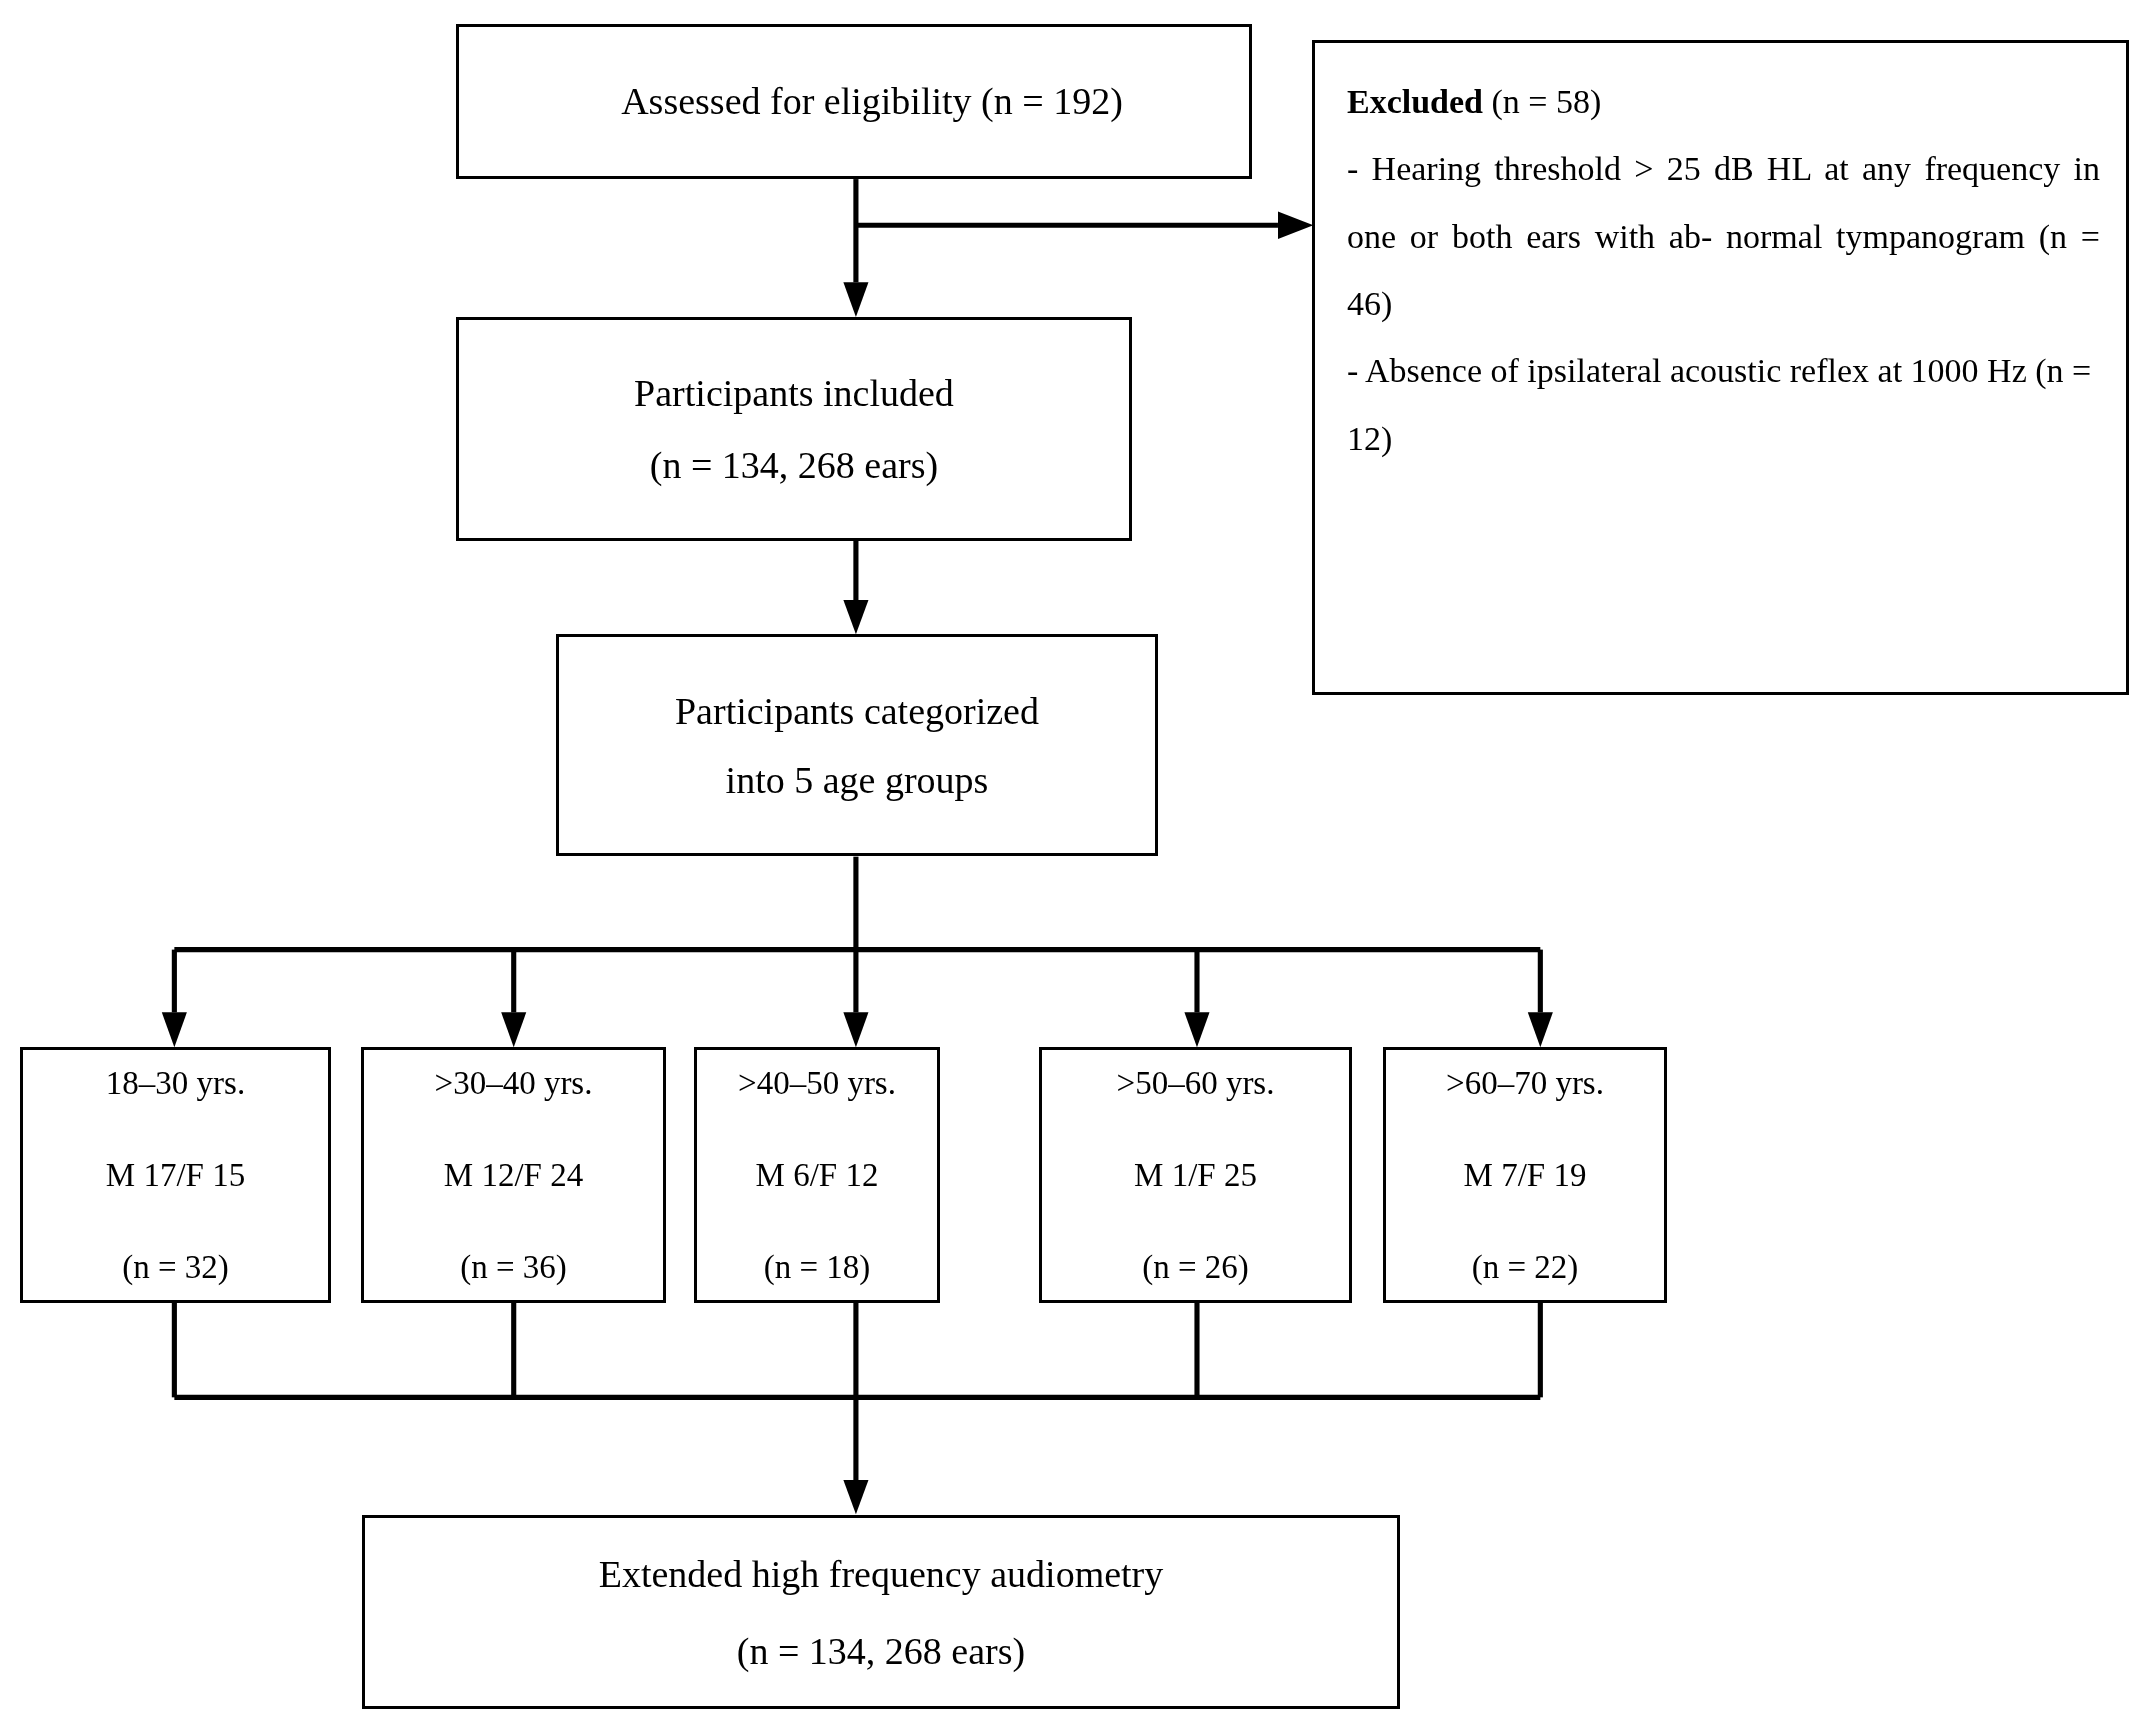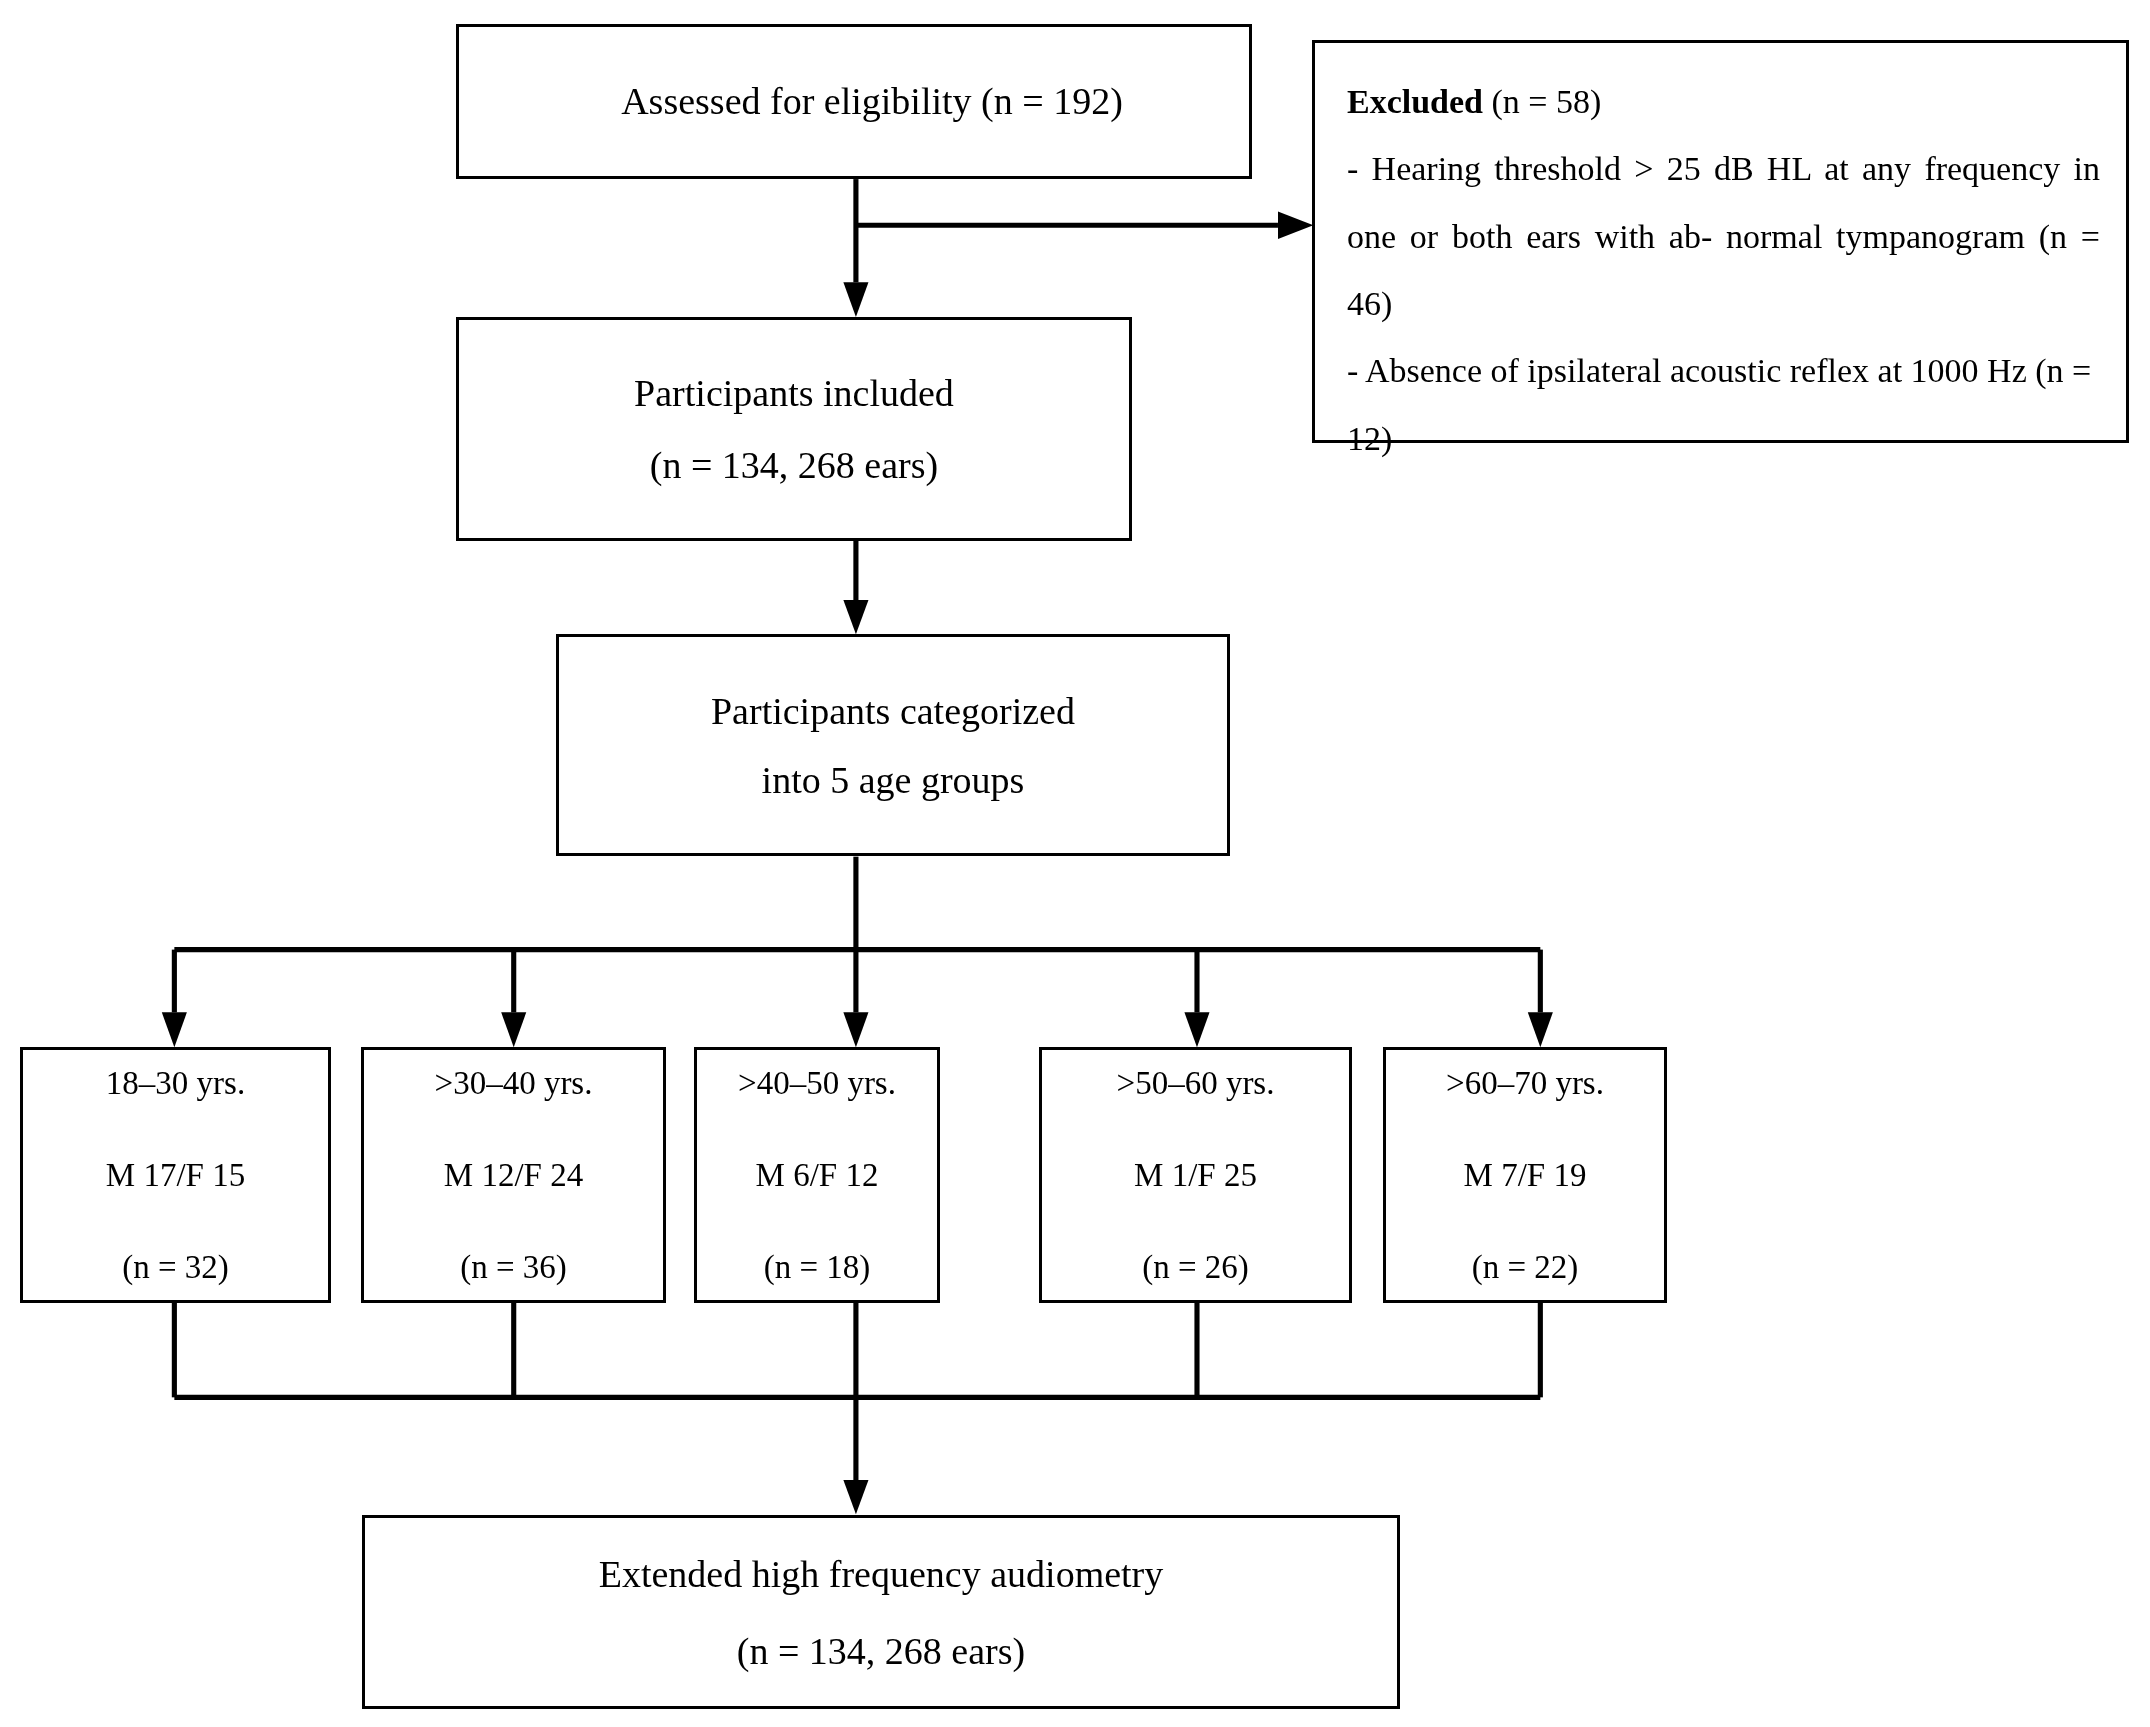--- a/index.html
+++ b/index.html
@@ -51,21 +51,21 @@
     font-size: 38px;
     line-height: 1.15;
     padding-left: 36px;
   }
 
   
   #box-excluded {
     left: 1312px;
     top: 40px;
     width: 817px;
-    height: 403px;
+    height: 655px;
     display: block;
     text-align: left;
     padding: 25px 26px 17px 32px;
     font-size: 34px;
     line-height: 1.98;
   }
   #box-excluded .p {
     display: block;
     text-align: justify;
   }
@@ -82,21 +82,21 @@
     height: 224px;
     font-size: 38px;
     line-height: 1.0;
   }
   #box-included .line + .line { margin-top: 34px; }
 
   
   #box-categorized {
     left: 556px;
     top: 634px;
-    width: 674px;
+    width: 602px;
     height: 222px;
     font-size: 38px;
     line-height: 1.0;
   }
   #box-categorized .line + .line { margin-top: 31px; }
 
   
   .agebox {
     top: 1047px;
     height: 256px;

